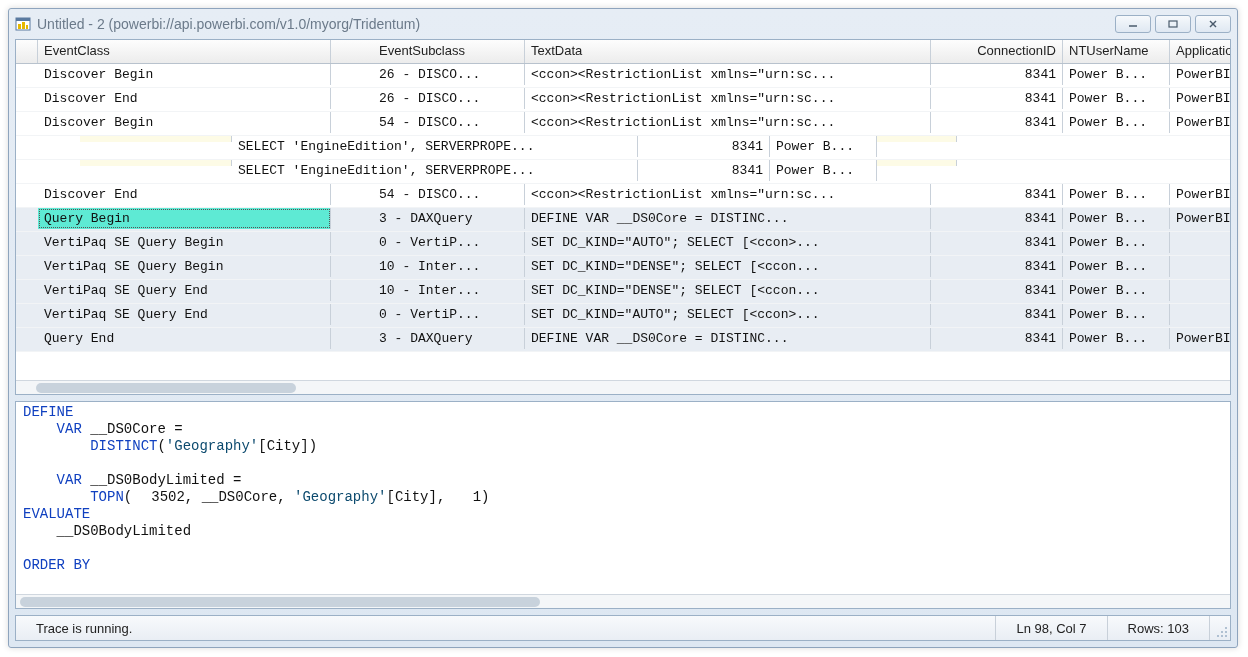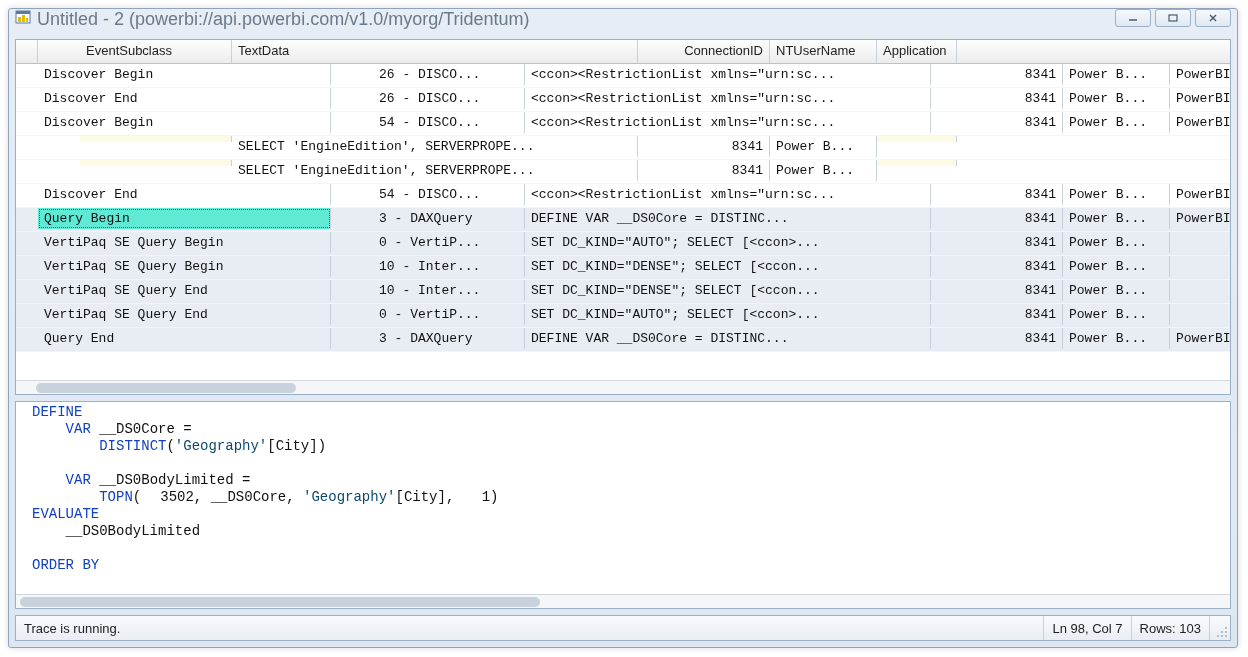--- a/index.html
+++ b/index.html
@@ -21,24 +21,24 @@
     background: linear-gradient(#e6edf5, #dde7f2);
     border: 1px solid #8ea4bd;
     border-radius: 3px;
     box-shadow: 0 0 6px rgba(0,0,0,0.15);
     display:flex;
     flex-direction: column;
   }
   .titlebar {
     height: 30px;
     display:flex;
-    align-items:flex-start;
+    align-items:center;
     padding: 0 6px;
     color: #6b7a8a;
-    font-size: 18px;
+    font-size: 14px;
   }
   .titlebar .app-icon {
     width:16px; height:16px;
     margin-right:6px;
     display:inline-flex;
   }
   .titlebar .title-text { flex:1; white-space:nowrap; overflow:hidden; text-overflow:ellipsis; }
   .win-btns { display:flex; gap:4px; }
   .win-btn {
     width:36px; height:18px;
@@ -135,21 +135,21 @@
     min-height:0;
     display:flex;
     flex-direction:column;
     font-family: Consolas, "Courier New", monospace;
     font-size:14px;
     line-height:17px;
     overflow:hidden;
   }
   .code-area {
     flex:1;
-    padding:2px 16px;
+    padding:2px 7px;
     white-space:pre;
     overflow:hidden;
     color:#111;
   }
   .tk-kw  { color:#1040c0; }
   .tk-str { color:#0c4a6e; }
   .tk-num { color:#111;margin-left:19px; }
   .code-hscroll {
     height:14px;
     border-top:1px solid #d0d7df;
@@ -169,21 +169,21 @@
     border:1px solid #9bb0c6;
     background: linear-gradient(#f8fafc,#e9eef4);
     display:flex;
     align-items:stretch;
     font-size:13px;
     color:#222;
   }
   .status-cell {
     display:flex;
     align-items:center;
-    padding:0 8px;
+    padding:0 20px;
     border-right:1px solid #c8d0d9;
   }
   .status-cell.main { flex:1; }
   .status-grip {
     width:20px;
     display:flex;
     align-items:flex-end;
     justify-content:flex-end;
     padding:2px;
   }
@@ -223,20 +223,21 @@
           </svg>
         </div>
     </div>
   </div>
 
   <div class="client">
 
     <div class="grid-panel">
       <div class="grid-header">
         <div class="gh-cell col-rowhdr"></div>
+        <div class="gh-cell col-eventclass">EventClass</div>
         <div class="gh-cell col-subclass">EventSubclass</div>
         <div class="gh-cell col-textdata">TextData</div>
         <div class="gh-cell col-connid">ConnectionID</div>
         <div class="gh-cell col-ntuser">NTUserName</div>
         <div class="gh-cell col-app">Application</div>
       </div>
       <div class="grid-body" id="grid-body">
           <div class="gd-row">
             <div class="gd-cell col-rowhdr"></div>
             <div class="gd-cell col-eventclass">Discover Begin</div>

